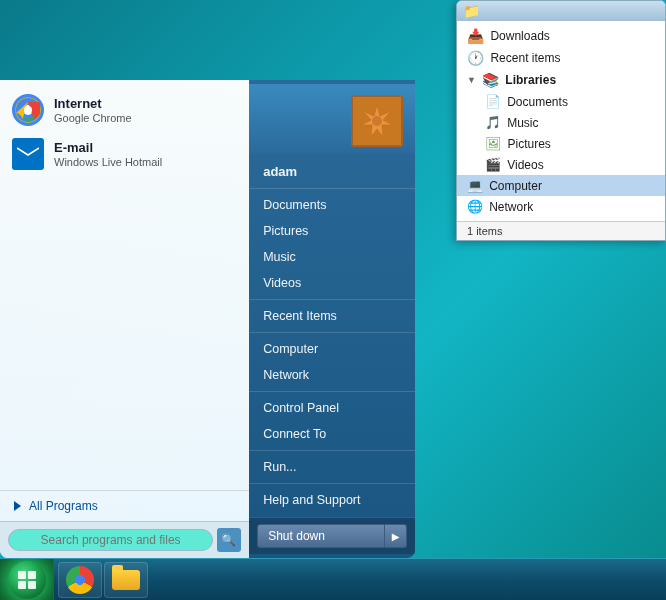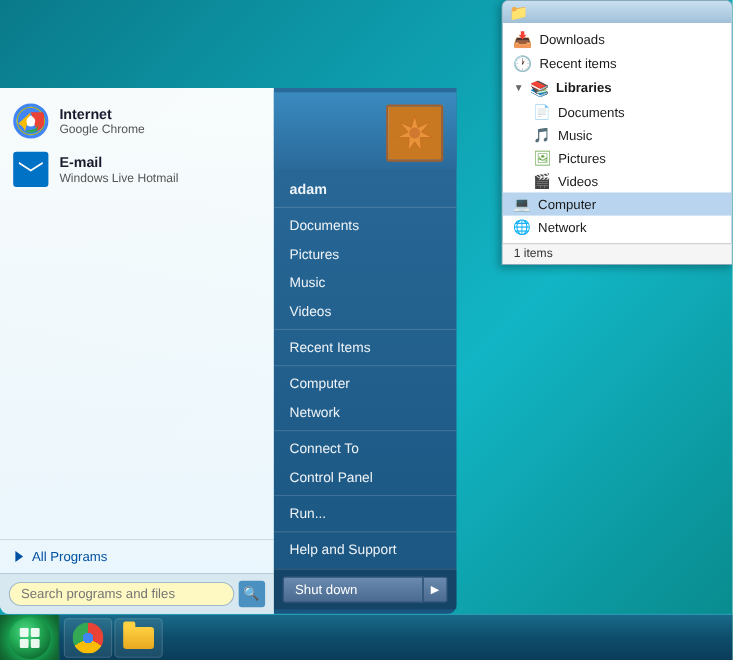--- a/index.html
+++ b/index.html
@@ -145,23 +145,24 @@
       border-top: 1px solid #b0c8d8;
       border-radius: 0 0 0 8px;
     }
 
     .search-input {
       flex: 1;
       border: 1px solid #a0b8c8;
       border-radius: 12px;
       padding: 3px 10px;
       font-size: 12px;
-      background: #fef9c3;
+      background: #5eead4;
       outline: none;
       color: #555;
+      text-align: center;
     }
 
     .search-btn {
       width: 24px;
       height: 24px;
       background: #4a90c0;
       border: none;
       border-radius: 3px;
       margin-left: 4px;
       cursor: pointer;
@@ -508,24 +509,24 @@
         </div>
         <div class="nav-divider"></div>
         <div class="nav-item">
           <span>Computer</span>
         </div>
         <div class="nav-item">
           <span>Network</span>
         </div>
         <div class="nav-divider"></div>
         <div class="nav-item">
+          <span>Control Panel</span>
+        </div>
+        <div class="nav-item">
           <span>Connect To</span>
-        </div>
-        <div class="nav-item">
-          <span>Control Panel</span>
         </div>
         <div class="nav-divider"></div>
         <div class="nav-item">
           <span>Run...</span>
         </div>
         <div class="nav-divider"></div>
         <div class="nav-item">
           <span>Help and Support</span>
         </div>
       </div>

